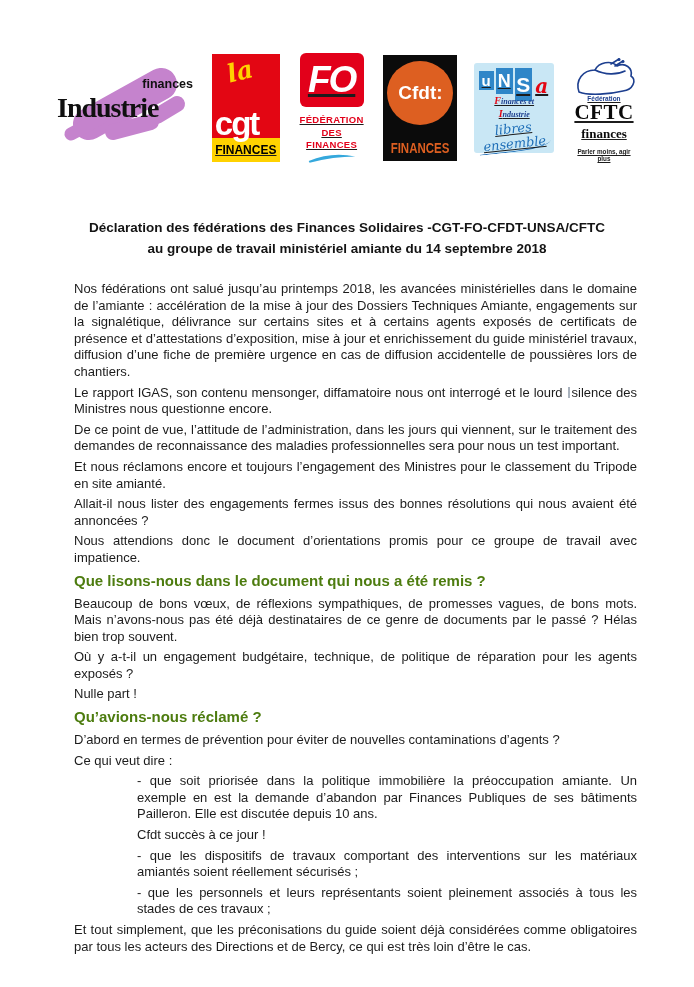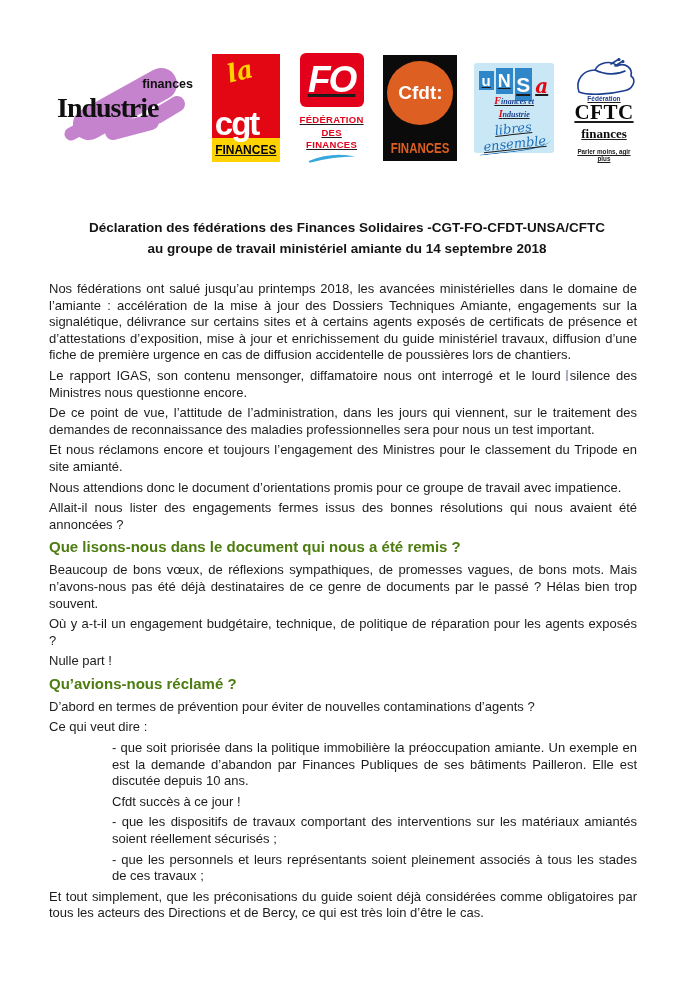--- a/index.html
+++ b/index.html
@@ -70,21 +70,21 @@
               color:#0a0a0a;letter-spacing:.5px;line-height:1;}
   .cftc-fin{font-family:"Liberation Serif",serif;font-weight:700;font-size:13px;
             color:#0a0a0a;margin-top:3px;}
   .cftc-tag{font-size:6.3px;font-weight:700;color:#1b1b1b;margin-top:6px;}
 
   
   .title-block{margin-top:56px;text-align:center;font-weight:700;font-size:13.5px;color:#141414;}
   .title-line2{margin-top:6px;}
 
   
-  .doc-body{margin:25px 57px 0 49px;font-size:13px;line-height:16.6px;
+  .doc-body{margin:25px 57px 0 74px;font-size:13px;line-height:16.6px;
             text-align:justify;color:#1c1c1c;}
   .doc-p{margin:0 0 4px 0;}
   .doc-p.indent{margin-left:63px;}
   .doc-h2{margin:3px 0 6px 0;font-size:15px;line-height:19px;font-weight:700;
           text-align:left;color:#4d7c0f;}
   .caret{display:inline-block;width:2px;height:11px;background:#a9b2bd;
          margin:0 2px 0 5px;vertical-align:-1px;}
 </style>
 </head>
 <body>
@@ -168,22 +168,22 @@
   <div class="title-block">
     <div class="title-line1">Déclaration des fédérations des Finances Solidaires -CGT-FO-CFDT-UNSA/CFTC</div>
     <div class="title-line2">au groupe de travail ministériel amiante du 14 septembre 2018</div>
   </div>
 
   <div class="doc-body">
       <p class="doc-p">Nos fédérations ont salué jusqu’au printemps 2018, les avancées ministérielles dans le domaine de l’amiante : accélération de la mise à jour des Dossiers Techniques Amiante, engagements sur la signalétique, délivrance sur certains sites et à certains agents exposés de certificats de présence et d’attestations d’exposition, mise à jour et enrichissement du guide ministériel travaux, diffusion d’une fiche de première urgence en cas de diffusion accidentelle de poussières lors de chantiers.</p>
       <p class="doc-p">Le rapport IGAS, son contenu mensonger, diffamatoire nous ont interrogé et le lourd<span class="caret"></span>silence des Ministres nous questionne encore.</p>
       <p class="doc-p">De ce point de vue, l’attitude de l’administration, dans les jours qui viennent, sur le traitement des demandes de reconnaissance des maladies professionnelles sera pour nous un test important.</p>
       <p class="doc-p">Et nous réclamons encore et toujours l’engagement des Ministres pour le classement du Tripode en site amianté.</p>
+      <p class="doc-p">Allait-il nous lister des engagements fermes issus des bonnes résolutions qui nous avaient été annoncées ?</p>
       <p class="doc-p">Nous attendions donc le document d’orientations promis pour ce groupe de travail avec impatience.</p>
-      <p class="doc-p">Allait-il nous lister des engagements fermes issus des bonnes résolutions qui nous avaient été annoncées ?</p>
       <h2 class="doc-h2">Que lisons-nous dans le document qui nous a été remis ?</h2>
       <p class="doc-p">Beaucoup de bons vœux, de réflexions sympathiques, de promesses vagues, de bons mots. Mais n’avons-nous pas été déjà destinataires de ce genre de documents par le passé ? Hélas bien trop souvent.</p>
       <p class="doc-p">Où y a-t-il un engagement budgétaire, technique, de politique de réparation pour les agents exposés ?</p>
       <p class="doc-p">Nulle part !</p>
       <h2 class="doc-h2">Qu’avions-nous réclamé ?</h2>
       <p class="doc-p">D’abord en termes de prévention pour éviter de nouvelles contaminations d’agents ?</p>
       <p class="doc-p">Ce qui veut dire :</p>
       <p class="doc-p indent">- que soit priorisée dans la politique immobilière la préoccupation amiante. Un exemple en est la demande d’abandon par Finances Publiques de ses bâtiments Pailleron. Elle est discutée depuis 10 ans.</p>
       <p class="doc-p indent">Cfdt succès à ce jour !</p>
       <p class="doc-p indent">- que les dispositifs de travaux comportant des interventions sur les matériaux amiantés soient réellement sécurisés ;</p>

